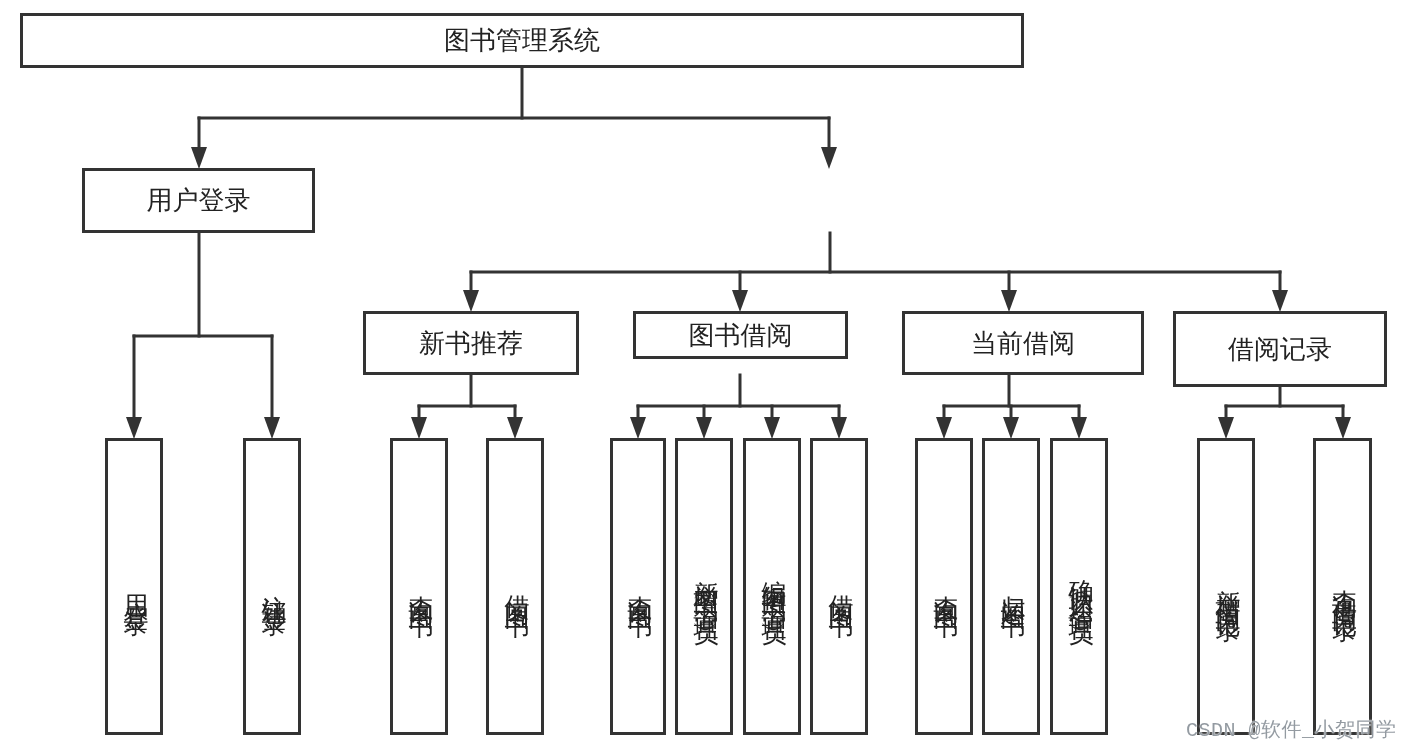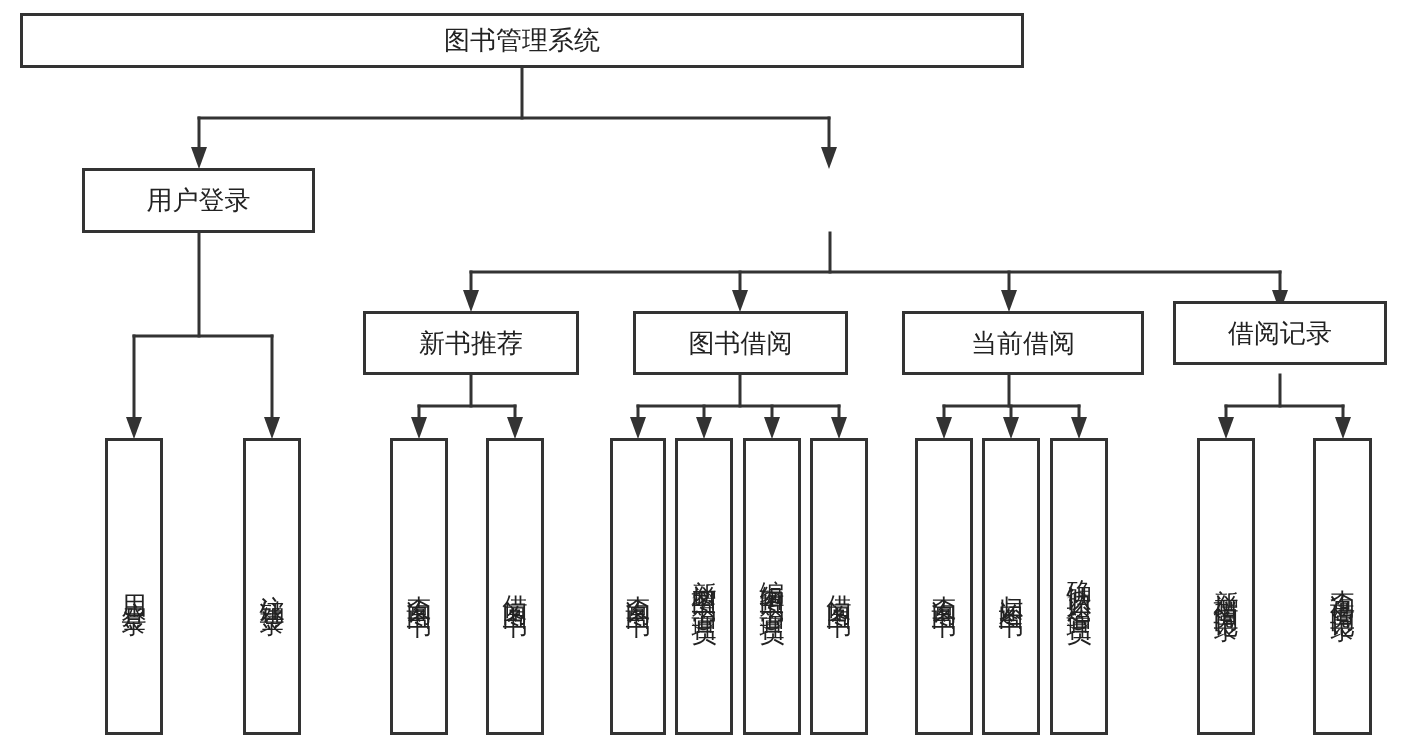--- a/index.html
+++ b/index.html
@@ -1,20 +1,20 @@
 <!DOCTYPE html>
 <html><head>
 <meta charset="utf-8">
 <style>
   html,body{margin:0;padding:0;background:#ffffff;}
   #canvas{
     position:relative;
     width:1405px;height:747px;
     background:#ffffff;
-    font-family:Liberation Sans, sans-serif;
+    font-family:Liberation Mono, monospace;
     overflow:hidden;
   }
   svg.connectors{position:absolute;left:0;top:0;z-index:0;}
   .node{
     position:absolute;
     box-sizing:border-box;
     background:#ffffff;
     border:3px solid #333333;
     display:flex;
     align-items:center;
@@ -29,23 +29,23 @@
     font-size:25px;
     letter-spacing:6px;
     line-height:1;
     white-space:nowrap;
   }
   
   .n-root {left:20px;  top:13px;  width:1004px; height:55px;}
   .n-l2a  {left:82px;  top:168px; width:233px;  height:65px;}
   .n-l2b  {left:712px; top:168px; width:235px;  height:65px;}
   .n-l3a  {left:363px; top:311px; width:216px;  height:64px;justify-content:center;}
-  .n-l3b  {left:633px; top:311px; width:215px;  height:64px;}
+  .n-l3b  {left:633px; top:311px; width:215px;  height:48px;}
   .n-l3c  {left:902px; top:311px; width:242px;  height:64px;}
-  .n-l3d  {left:1173px;top:301px; width:214px;  height:64px;}
+  .n-l3d  {left:1173px;top:311px; width:214px;  height:76px;}
   .leaf   {top:438px; height:297px; width:58px;}
   .n-lf1 {left:105px;}  .n-lf2 {left:243px;}
   .n-lf3 {left:390px;}  .n-lf4 {left:486px;}
   .n-lf5 {left:610px;width:56px;} .n-lf6 {left:675px;} .n-lf7 {left:743px;} .n-lf8 {left:810px;}
   .n-lf9 {left:915px;}  .n-lf10{left:982px;} .n-lf11{left:1050px;}
   .n-lf12{left:1197px;} .n-lf13{left:1313px;width:59px;}
   .watermark{
     position:absolute;
     left:1186px; top:716px;
     z-index:2;
@@ -185,13 +185,14 @@
     <span class="vtxt">确认归还（管理员）</span>
   </div>
 
   <div class="node v-node leaf n-lf12">
     <span class="vtxt">新增借阅记录</span>
   </div>
   <div class="node v-node leaf n-lf13">
     <span class="vtxt">查询借阅记录</span>
   </div>
 
+  <div class="watermark">CSDN @软件_小贺同学</div>
 </div>
 
 </body></html>

